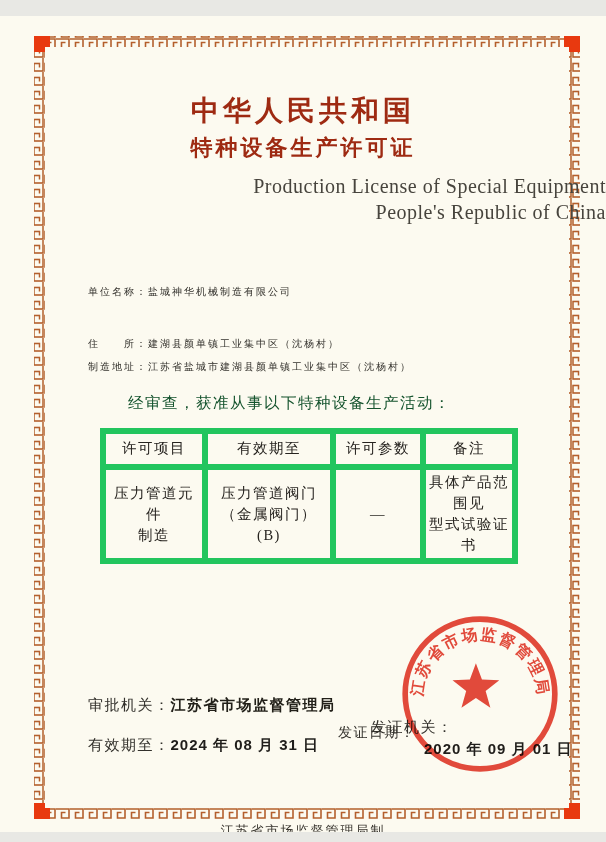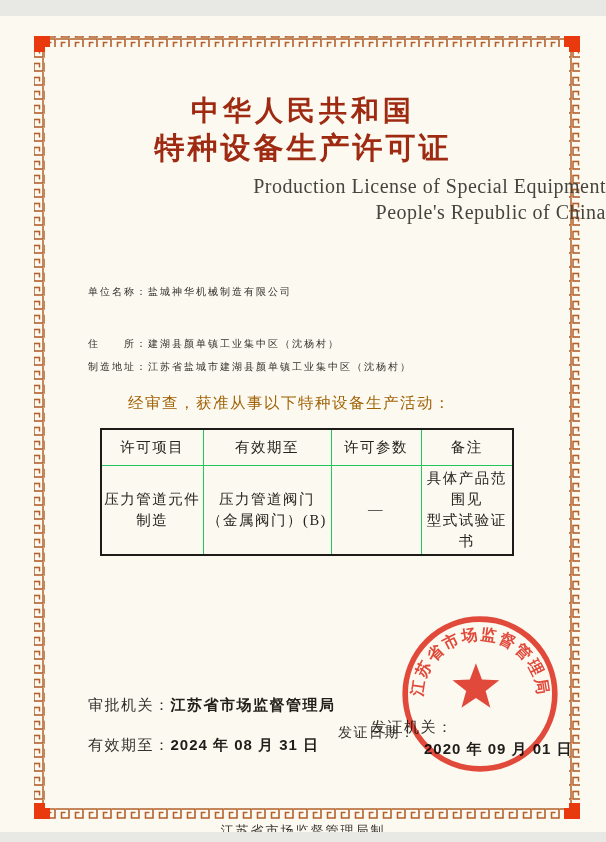--- a/index.html
+++ b/index.html
@@ -17,51 +17,51 @@
   }
   .border-svg{position:absolute;left:0;top:0;pointer-events:none;}
 
   
   .header{position:absolute;top:76px;left:0;width:100%;text-align:center;}
   .title-cn{
     color:#9e2a12;font-weight:bold;
     font-size:28px;letter-spacing:4px;line-height:37px;
     font-family:"Liberation Serif","DejaVu Serif",serif;
   }
-  .title-cn2{font-size:30px;letter-spacing:3px;}
+  .title-cn2{font-size:22px;letter-spacing:3px;}
   .title-en{
     color:#47443d;font-size:20px;line-height:26px;letter-spacing:0.5px;
     font-family:"Liberation Serif","DejaVu Serif",serif;
     text-align:right;
   }
   .title-en1{margin-top:7px;}
 
   
   .license-no{
     position:absolute;top:230px;right:59px;
     font-size:15px;letter-spacing:1px;white-space:nowrap;color:#2c2a26;
   }
   .license-no .num{font-family:"Liberation Serif","DejaVu Serif",serif;letter-spacing:0.5px;}
 
   
   .field-row{
     position:absolute;left:88px;white-space:nowrap;
     font-size:10px;letter-spacing:2px;color:#32302b;
   }
   .f1{top:269px;} .f2{top:321px;} .f3{top:344px;}
-  .statement{position:absolute;left:128px;top:377px;font-size:15.5px;letter-spacing:1.5px;color:#a16207;}
+  .statement{position:absolute;left:128px;top:377px;font-size:15.5px;letter-spacing:1.5px;color:#14532d;}
 
   
   .lic-table{
     position:absolute;left:100px;top:412px;width:412px;
     border-collapse:collapse;table-layout:fixed;
     font-size:14.5px;color:#26231f;
   }
   .lic-table th,.lic-table td{
-    border:1px solid #22c55e;text-align:center;vertical-align:middle;
+    border:6px solid #22c55e;text-align:center;vertical-align:middle;
     white-space:pre-line;letter-spacing:1.5px;line-height:1.45;
     padding:2px 2px;font-weight:normal;
   }
   .lic-table{border:2px solid #1d1b18;}
   .lic-table thead tr{height:36px;}
   .lic-table tbody tr{height:56px;}
 
   
   .bottom-label{font-size:15px;letter-spacing:1.5px;color:#32302b;white-space:nowrap;}
   .approval-row{position:absolute;left:88px;top:680px;}

